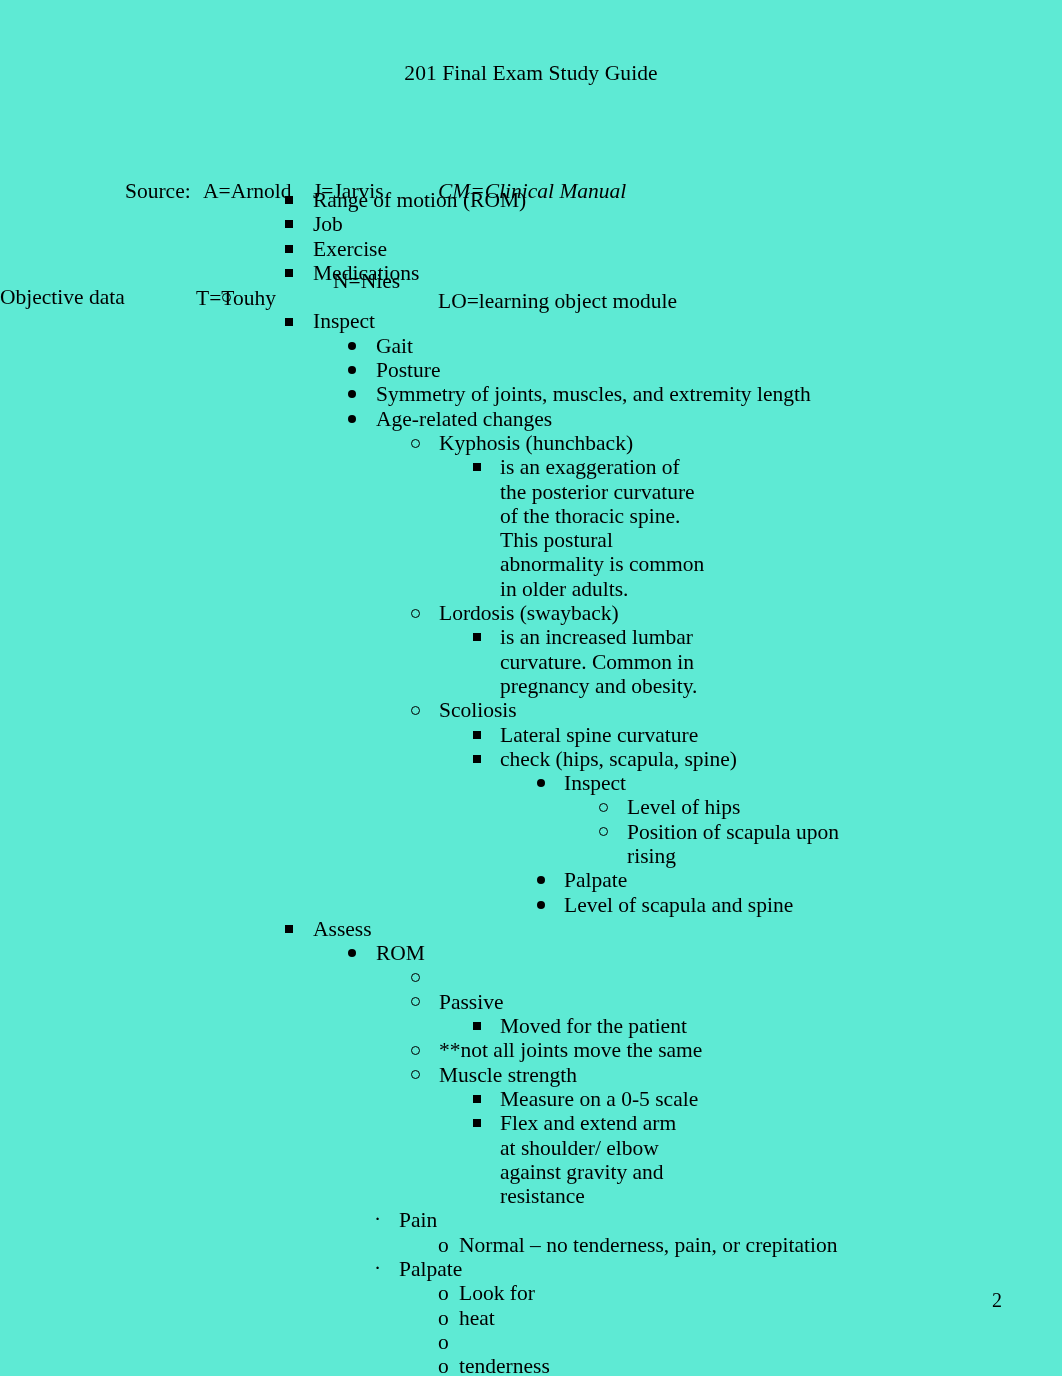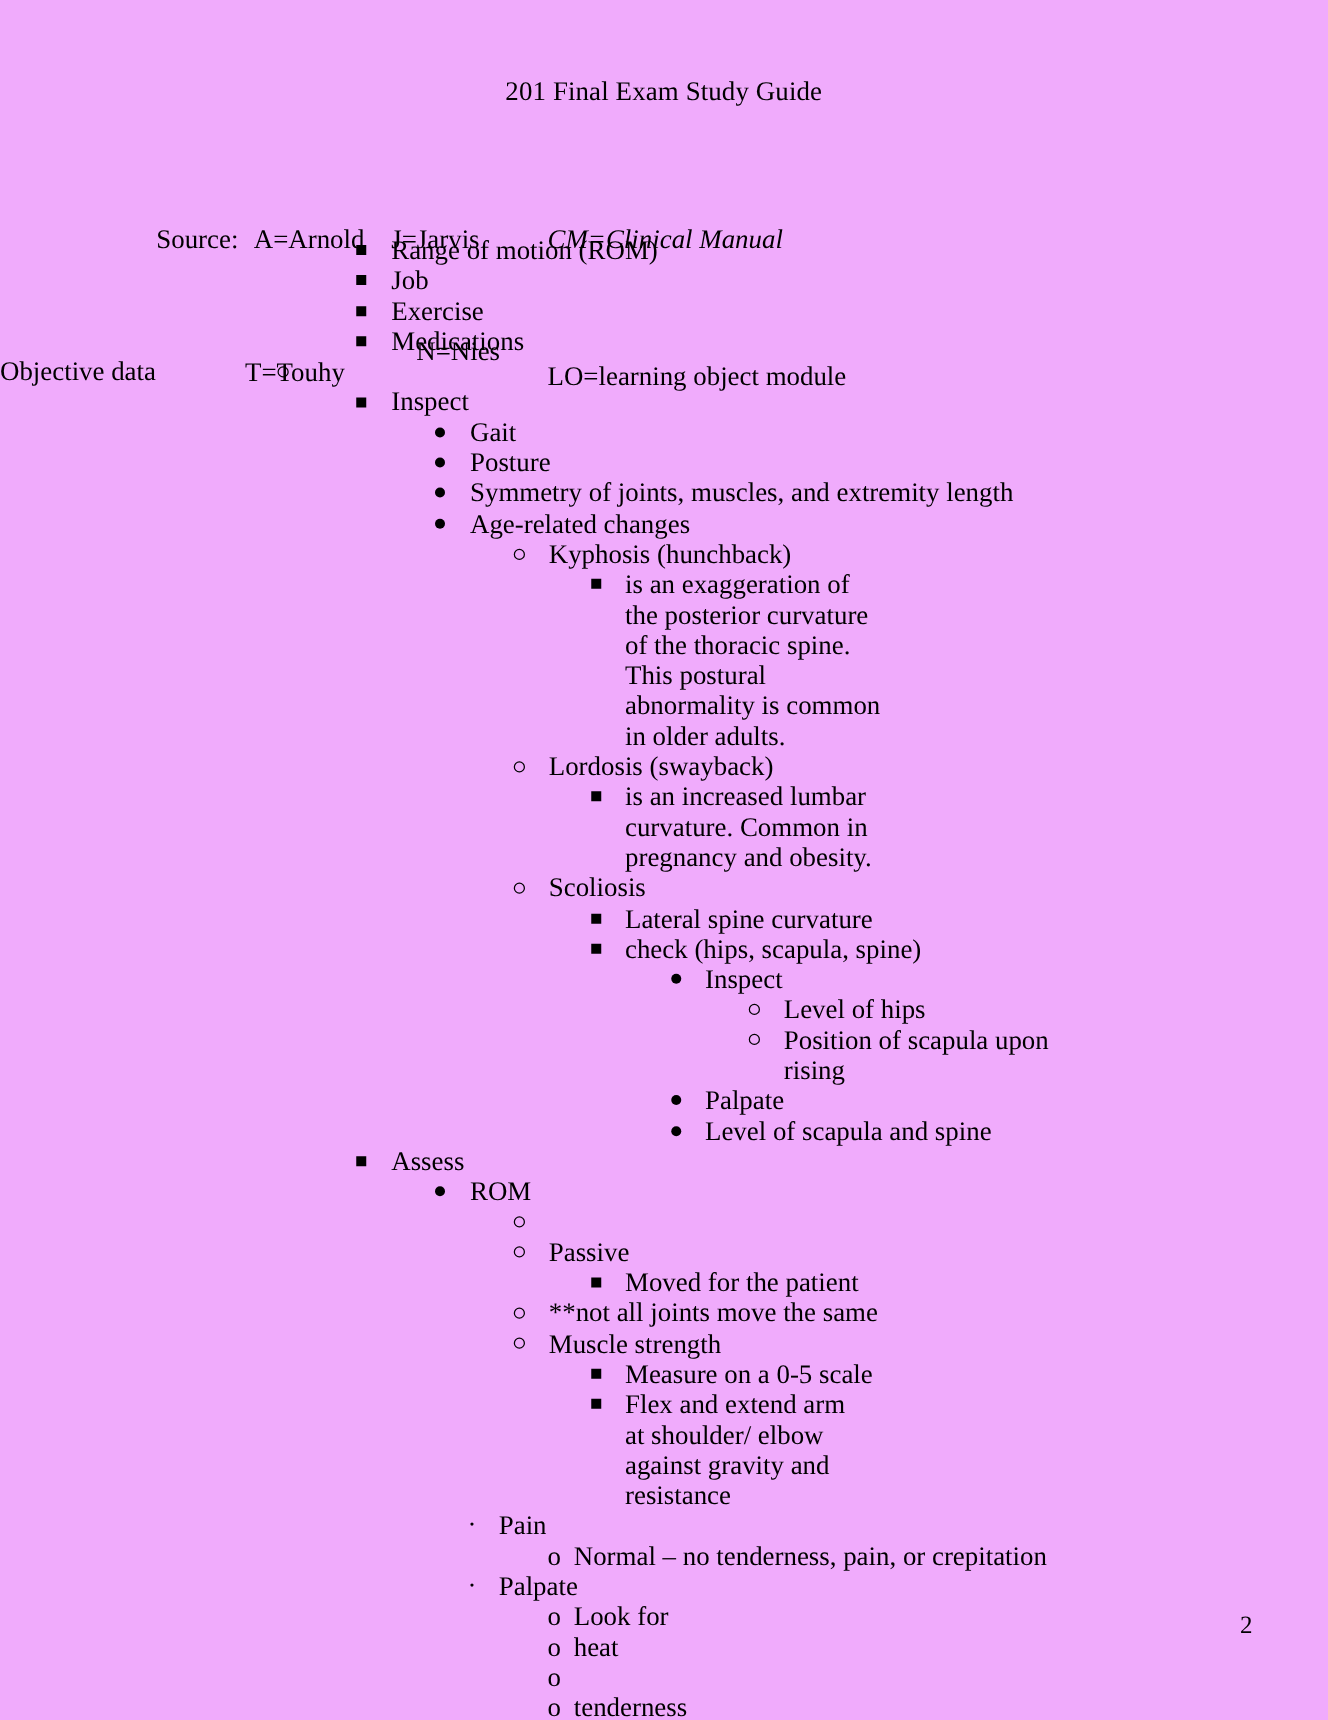--- a/index.html
+++ b/index.html
@@ -8,21 +8,21 @@
     background: #ffffff;
   }
   body {
     font-family: "Liberation Serif", "DejaVu Serif", serif;
     color: #000000;
   }
   #page {
     position: relative;
     width: 1062px;
     height: 1376px;
-    background: #f0abfc;
+    background: #5eead4;
     overflow: hidden;
   }
 
   
   .doc-title {
     position: absolute;
     top: 60px;
     left: 0;
     width: 1062px;
     text-align: center;

